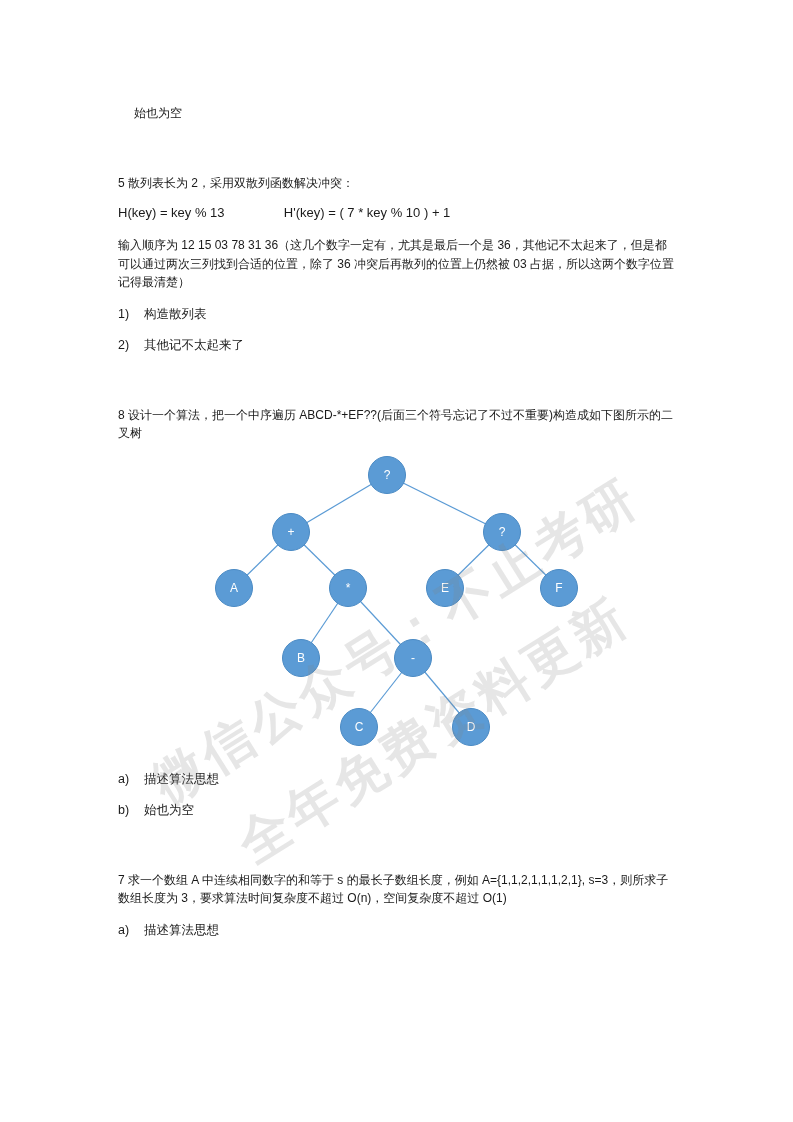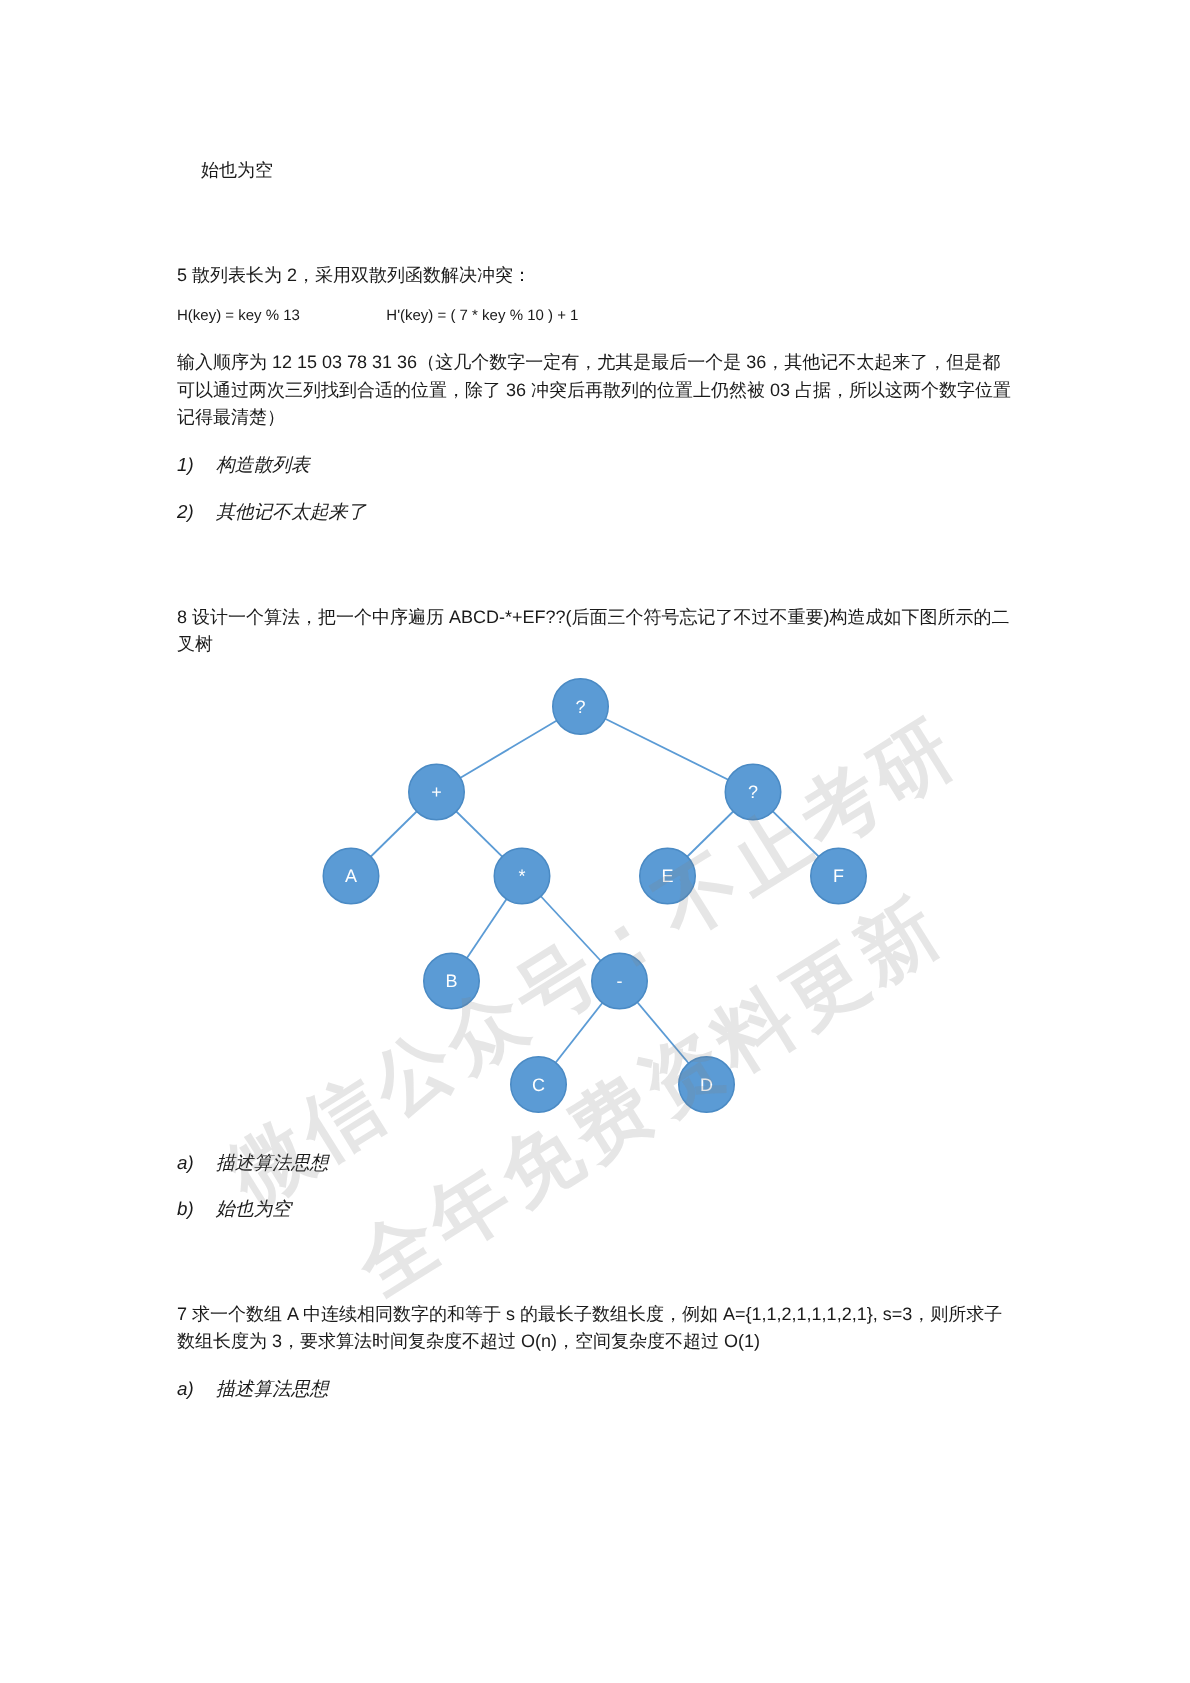--- a/index.html
+++ b/index.html
@@ -60,32 +60,31 @@
     font-size: 12px;
     line-height: 1.55;
     color: #1a1a1a;
   }
   p.indent {
     text-indent: 0;
     padding-left: 16px;
   }
   .spacer-md { height: 22px; }
   .formula {
-    font-size: 10px;
+    font-size: 13px;
     margin: 0 0 13px 0;
   }
   .formula .gap {
     display: inline-block;
     width: 52px;
   }
   .list-item {
     margin: 0 0 12px 0;
     font-size: 12.5px;
     line-height: 1.55;
-    font-style: italic;
   }
   .list-item .num {
     display: inline-block;
     width: 26px;
   }
   .tree-wrap {
     position: relative;
     width: 557px;
     height: 310px;
     margin: 6px 0 4px 0;

